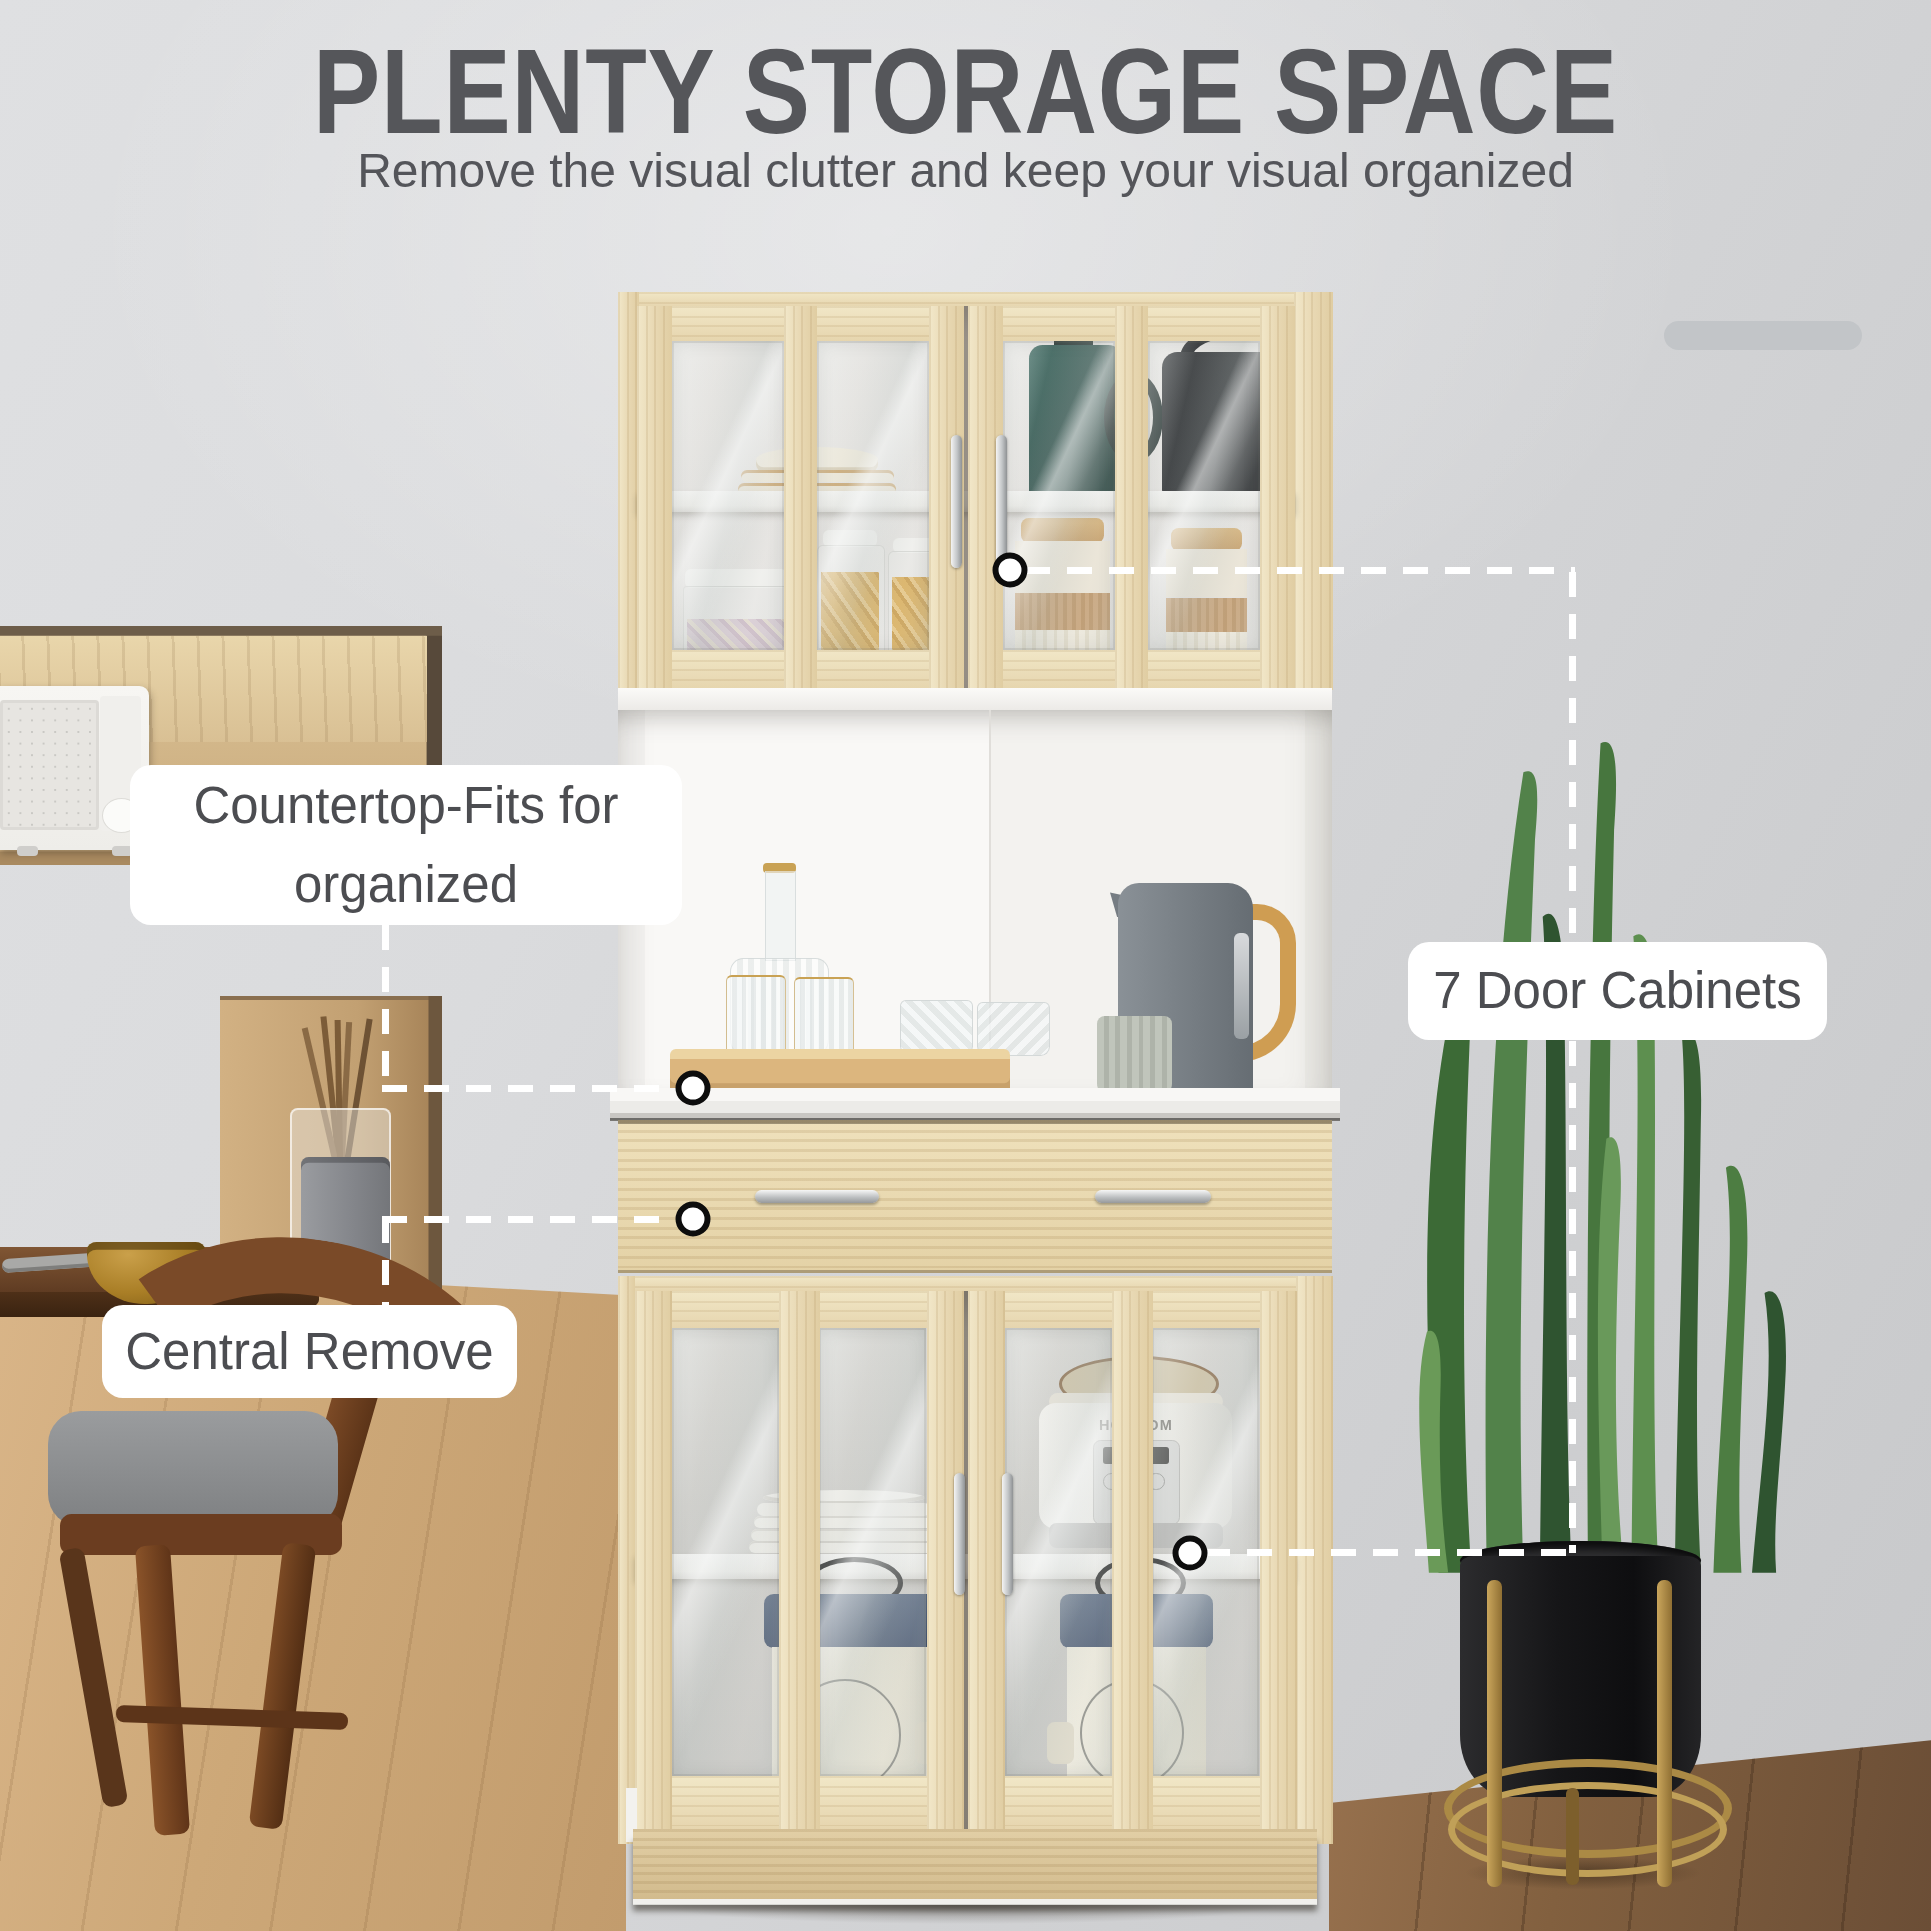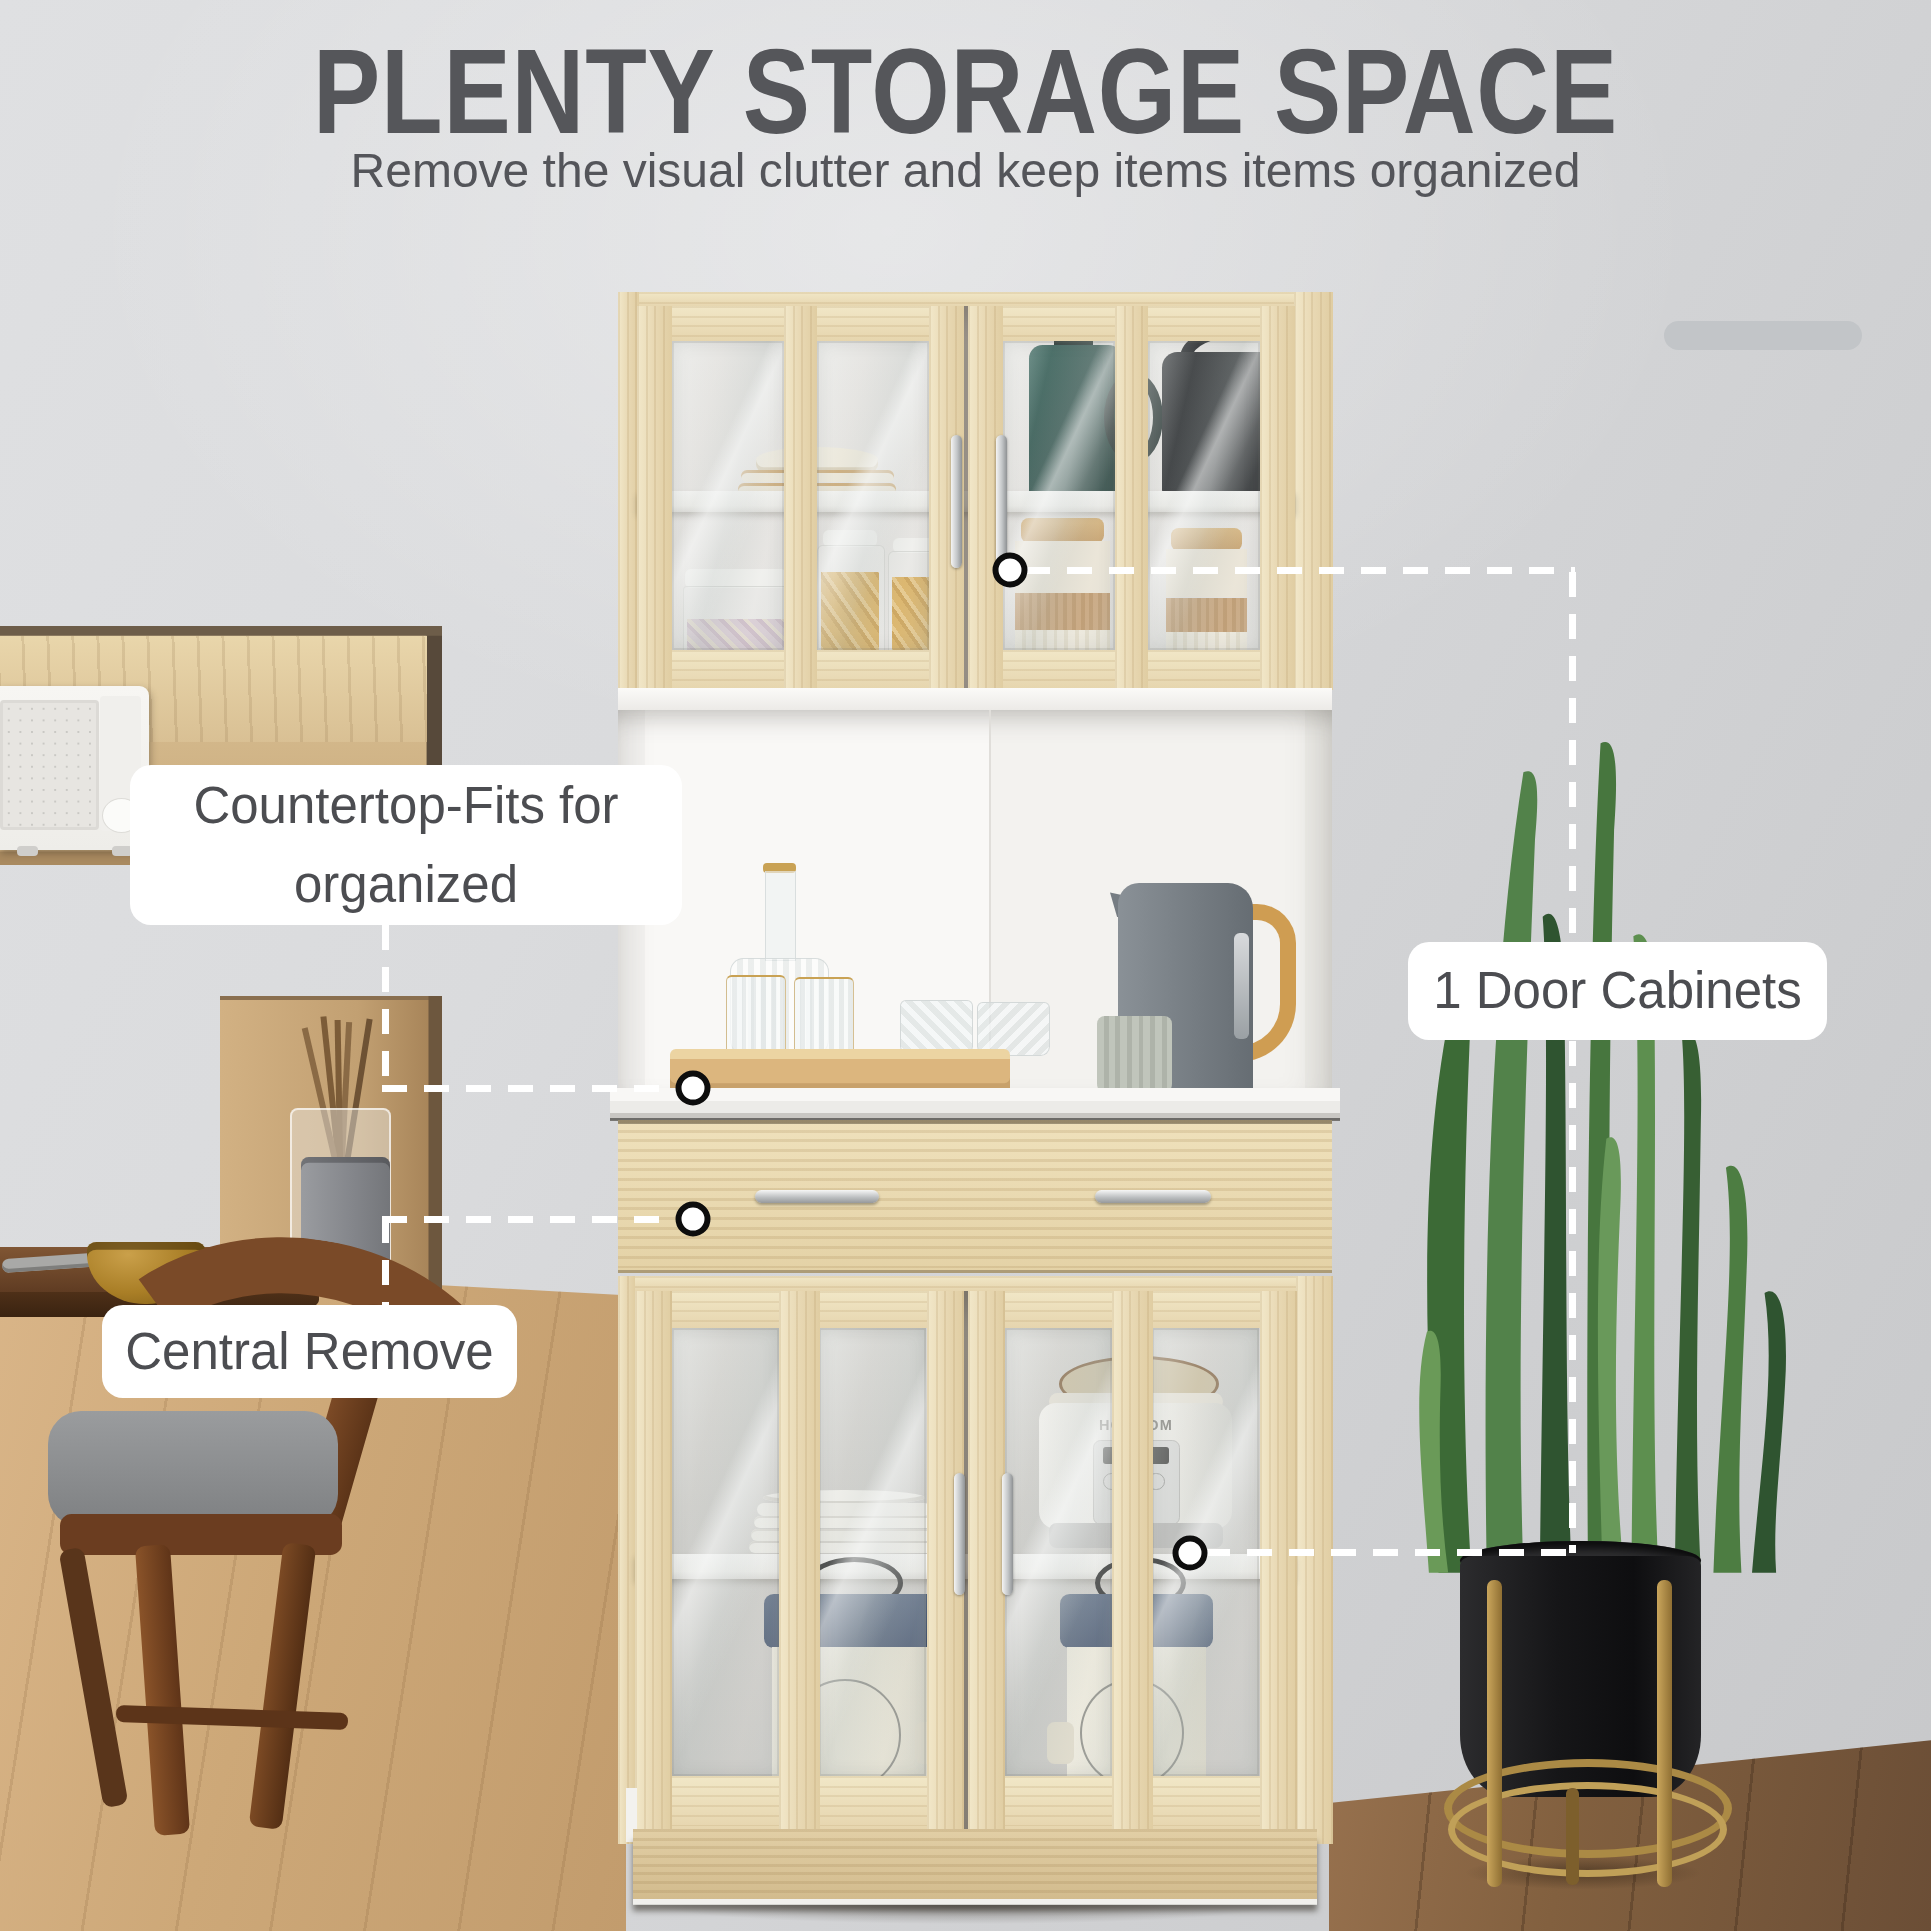--- a/index.html
+++ b/index.html
@@ -337,36 +337,36 @@
 <div class="abs" style="left:1448px;top:1782px;width:265px;height:81px;
      border:7.7px solid #c0a058;border-radius:50%;z-index:6;"></div>
 <div class="abs" style="left:1487px;top:1580px;width:14.5px;height:307px;
      background:linear-gradient(90deg,#caa65c,#8f6f33);border-radius:6.8px;z-index:7;"></div>
 <div class="abs" style="left:1657px;top:1580px;width:14.5px;height:307px;
      background:linear-gradient(90deg,#caa65c,#8f6f33);border-radius:6.8px;z-index:7;"></div>
 <div class="abs" style="left:1566px;top:1788px;width:12.6px;height:97px;
      background:#7d5f2c;border-radius:5.8px;z-index:6;"></div>
 
 <div class="abs" id="title">PLENTY STORAGE SPACE</div>
-<div class="abs" id="subtitle">Remove the visual clutter and keep items items organized</div>
+<div class="abs" id="subtitle">Remove the visual clutter and keep your visual organized</div>
 <div class="abs" id="decorbar"></div>
 
 <div class="abs dash-v" style="left:382px;top:925px;height:166px;"></div>
 <div class="abs dash-h" style="left:382px;top:1085px;width:295px;"></div>
 <div class="abs label-box" style="left:130px;top:765px;width:552px;height:160px;">
   <span style="display:block;width:502px;">Countertop-Fits for organized</span>
 </div>
 <div class="abs marker" style="left:693px;top:1088px;"></div>
 
 <div class="abs dash-h" style="left:1025px;top:567px;width:550px;"></div>
 <div class="abs dash-v" style="left:1569px;top:572px;height:371px;"></div>
 <div class="abs dash-v" style="left:1569px;top:1041px;height:512px;"></div>
 <div class="abs dash-h" style="left:1205px;top:1549px;width:371px;"></div>
 <div class="abs label-box" style="left:1408px;top:942px;width:419px;height:98px;">
-  <span>1 Door Cabinets</span>
+  <span>7 Door Cabinets</span>
 </div>
 <div class="abs marker" style="left:1010px;top:570px;"></div>
 <div class="abs marker" style="left:1190px;top:1553px;"></div>
 
 <div class="abs dash-v" style="left:382px;top:1218px;height:89px;"></div>
 <div class="abs dash-h" style="left:382px;top:1216px;width:295px;"></div>
 <div class="abs label-box" style="left:102px;top:1305px;width:415px;height:93px;">
   <span>Central Remove</span>
 </div>
 <div class="abs marker" style="left:693px;top:1219px;"></div>

